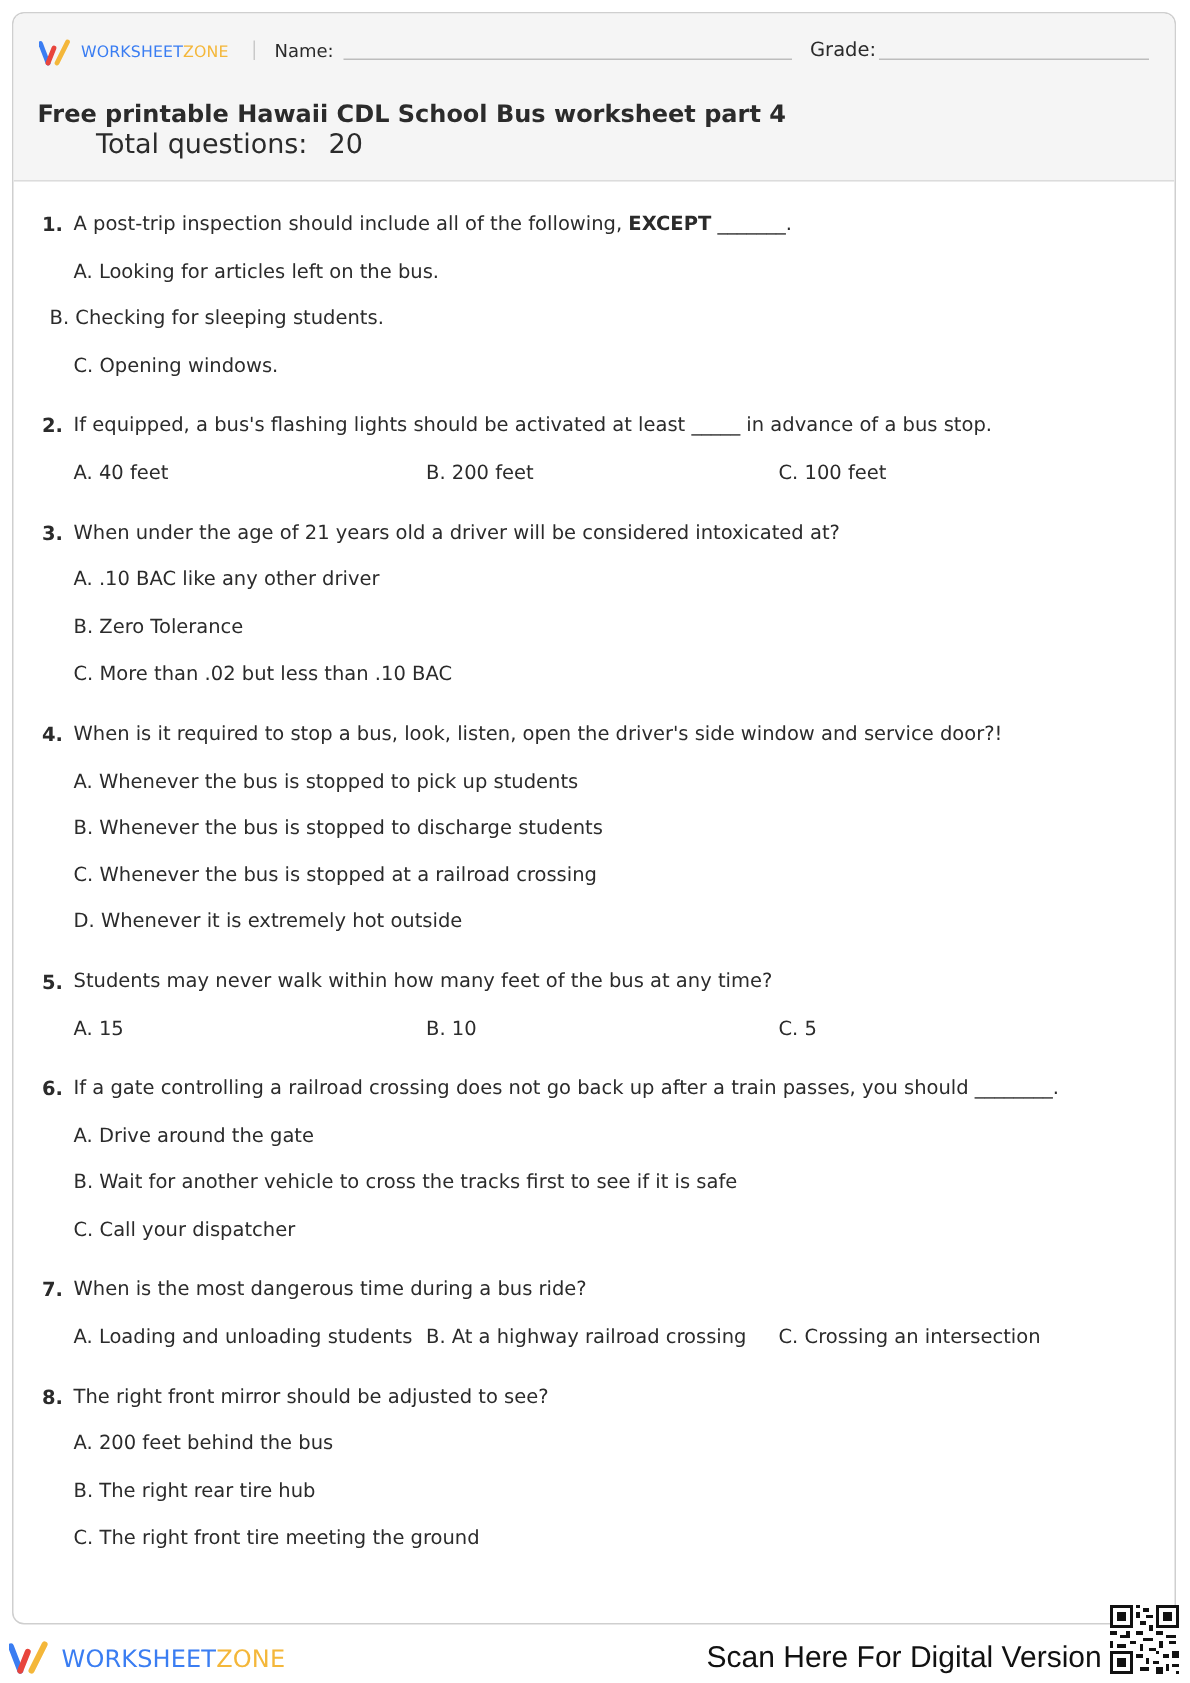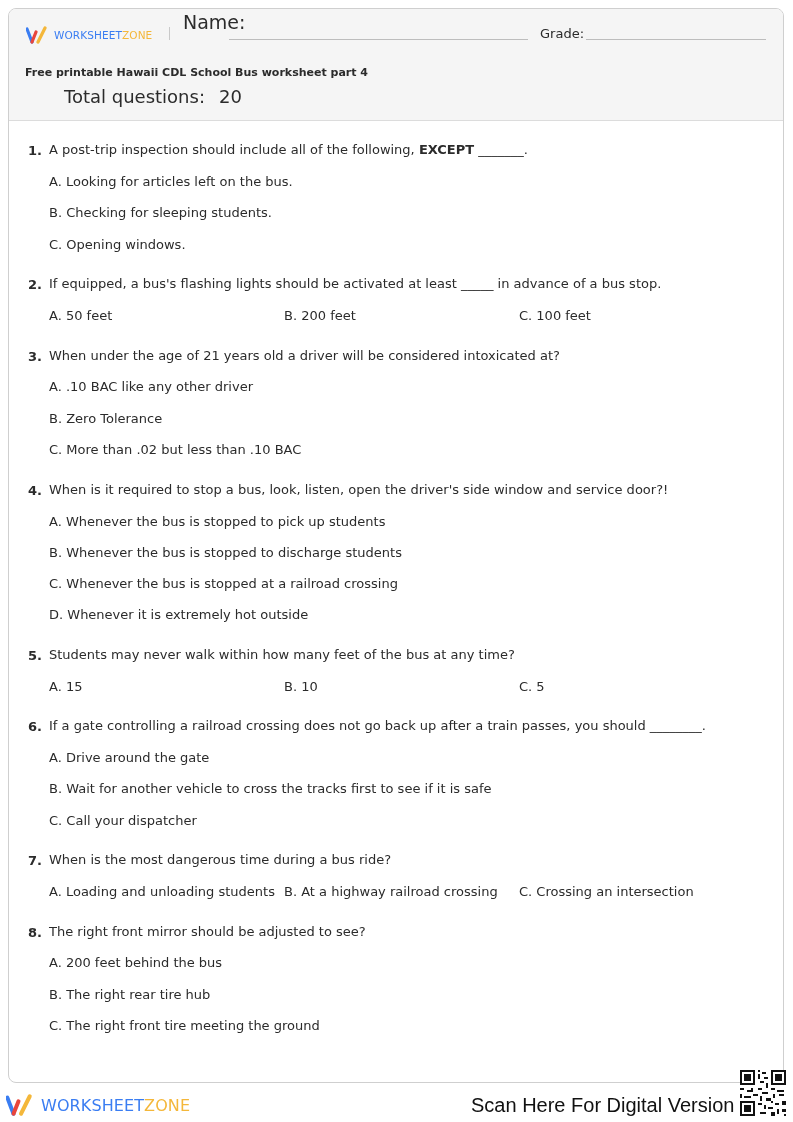--- a/index.html
+++ b/index.html
@@ -5,25 +5,25 @@
   html, body { margin:0; padding:0; background:#fff; }
   body { width:793px; height:1122px; position:relative; font-family:"DejaVu Sans", sans-serif; color:#2b2b2b; overflow:hidden; }
   .sheet { position:absolute; left:8px; top:8px; width:776px; height:1075px; border:1px solid #cfcfcf; border-radius:8px; box-sizing:border-box; overflow:hidden; }
   .header { background:#f5f5f5; height:111px; border-bottom:1px solid #dcdcdc; position:relative; }
   .logo { position:absolute; left:17px; top:17px; display:flex; align-items:center; }
   .logo-mark { width:24px; height:18px; }
   .logo-text { font-size:10.5px; font-weight:normal; margin-left:4px; letter-spacing:0.1px; }
   .logo-text .w { color:#3a7df2; }
   .logo-text .z { color:#f4b73a; }
   .sep { position:absolute; left:160px; top:18px; width:1px; height:13px; background:#c9c9c9; }
-  .name-label { position:absolute; left:174px; top:2px; font-size:19px; }
+  .name-label { position:absolute; left:174px; top:18px; font-size:12px; }
   .name-line { position:absolute; left:220px; top:30px; width:299px; border-bottom:1px solid #bdbdbd; }
   .grade-label { position:absolute; left:531px; top:17px; font-size:13px; }
   .grade-line { position:absolute; left:577px; top:30px; width:180px; border-bottom:1px solid #bdbdbd; }
-  .title { position:absolute; left:16px; top:57px; font-size:11px; font-weight:bold; }
+  .title { position:absolute; left:16px; top:57px; font-size:16px; font-weight:bold; }
   .total { position:absolute; left:16px; top:77px; font-size:18px;margin-left:39px; }
   .total .num { margin-left:14px; }
   .q { position:absolute; left:0; width:776px; }
   .q-num { position:absolute; left:19px; font-weight:bold; font-size:13px; }
   .q-text { position:absolute; left:40px; font-size:13px; white-space:nowrap; }
   .opt { position:absolute; font-size:13px; white-space:nowrap;text-align:right; }
   .footer-logo { position:absolute; left:6px; top:1093px; display:flex; align-items:center; }
   .footer-logo .logo-mark { width:30px; height:24px; }
   .footer-logo .logo-text { font-size:16px; margin-left:5px; }
   .scan { position:absolute; left:471px; top:1094px; font-family:"Liberation Sans", sans-serif; font-size:20px; color:#111; }
@@ -48,28 +48,28 @@
     <span class="grade-label">Grade:</span>
     <div class="grade-line"></div>
     <div class="title">Free printable Hawaii CDL School Bus worksheet part 4</div>
     <div class="total"><span>Total questions:</span><span class="num">20</span></div>
   </div>
 
   <div class="q" style="top:133px">
     <span class="q-num" style="top:1px">1.</span>
     <span class="q-text"><span>A post-trip inspection should include all of the following, </span><b>EXCEPT</b><span> _______.</span></span>
     <span class="opt" style="left:40px;top:32px">A. Looking for articles left on the bus.</span>
-    <span class="opt" style="left:40px;top:63px">B. Checking for sleeping students.</span>
+    <span class="opt" style="left:24px;top:63px">B. Checking for sleeping students.</span>
     <span class="opt" style="left:40px;top:95px">C. Opening windows.</span>
   </div>
 
   <div class="q" style="top:267px">
     <span class="q-num" style="top:1px">2.</span>
     <span class="q-text">If equipped, a bus's flashing lights should be activated at least _____ in advance of a bus stop.</span>
-    <span class="opt" style="left:40px;top:32px">A. 50 feet</span>
+    <span class="opt" style="left:40px;top:32px">A. 40 feet</span>
     <span class="opt" style="left:275px;top:32px">B. 200 feet</span>
     <span class="opt" style="left:510px;top:32px">C. 100 feet</span>
   </div>
 
   <div class="q" style="top:339px">
     <span class="q-num" style="top:1px">3.</span>
     <span class="q-text">When under the age of 21 years old a driver will be considered intoxicated at?</span>
     <span class="opt" style="left:40px;top:31px">A. .10 BAC like any other driver</span>
     <span class="opt" style="left:40px;top:63px">B. Zero Tolerance</span>
     <span class="opt" style="left:40px;top:94px">C. More than .02 but less than .10 BAC</span>

